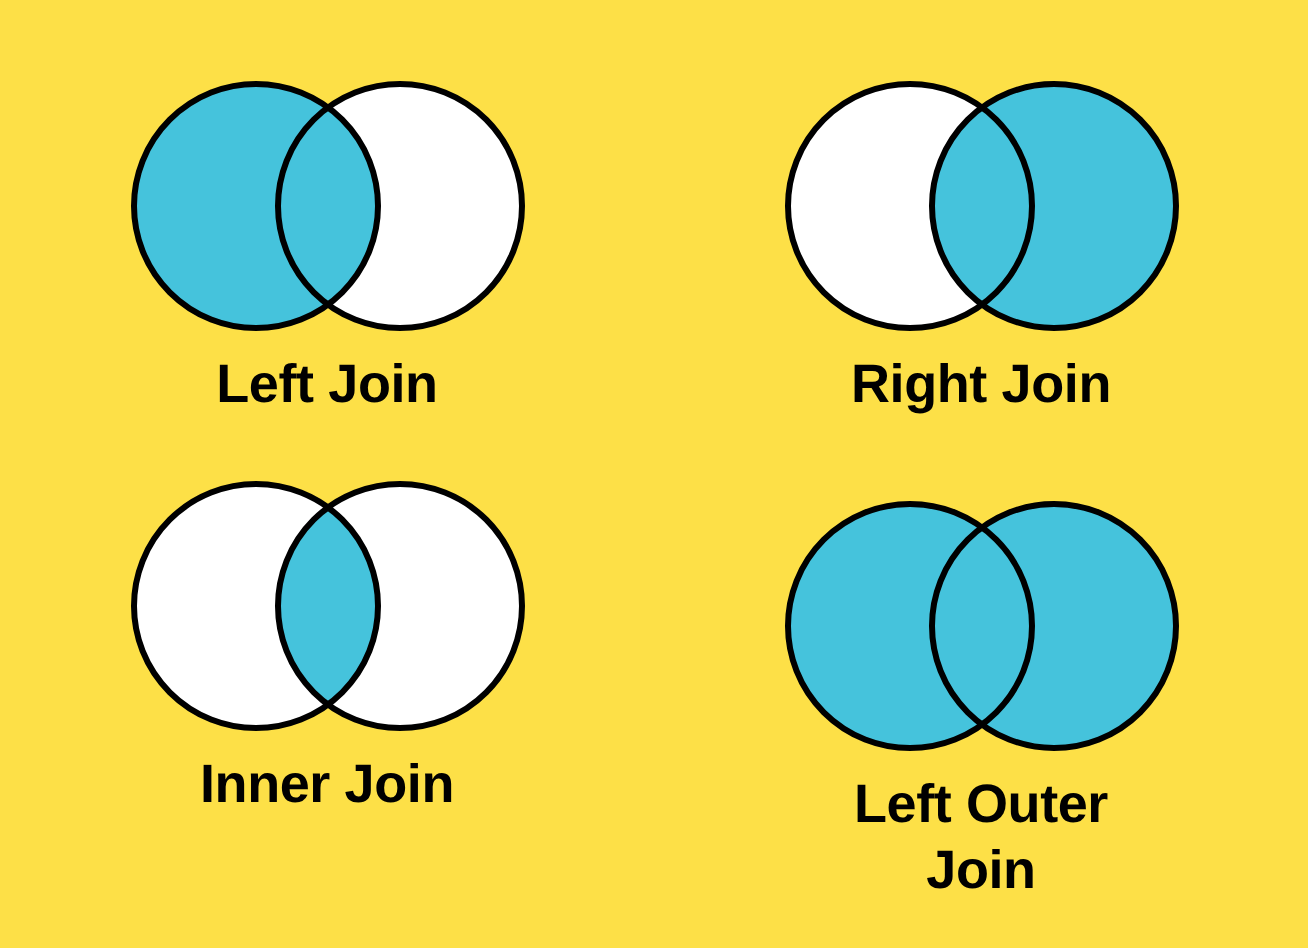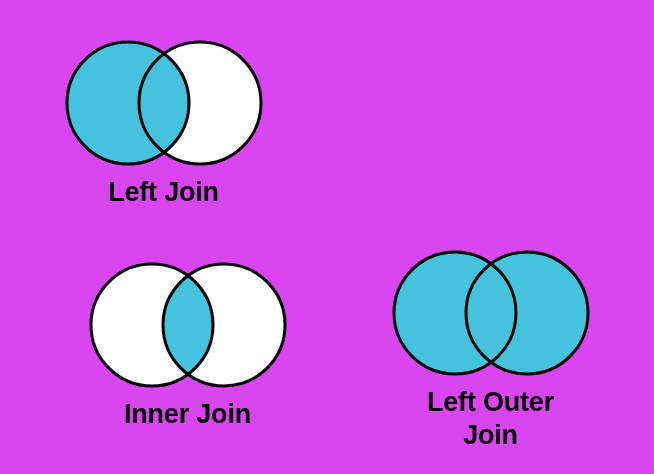--- a/index.html
+++ b/index.html
@@ -12,30 +12,30 @@
     height: 474px;
     position: relative;
     overflow: hidden;
     font-family: "Liberation Sans", sans-serif;
   }
   #board {
     position: absolute;
     left: 0; top: 0;
     width: 654px;
     height: 474px;
-    background: #d946ef;
+    background: #fde047;
   }
   .cell {
     position: absolute;
     width: 327px;
     height: 237px;
   }
   .cell-tl { left: 0px;   top: 0px; }
   .cell-tr { left: 327px; top: 0px; }
-  .cell-bl { left: 0px;   top: 222px; margin-left: 24px; }
+  .cell-bl { left: 0px;   top: 200px; }
   .cell-br { left: 327px; top: 210px; }
 
   .venn-wrap {
     position: absolute;
     left: 50%;
     transform: translateX(-50%);
     top: 37px;
     width: 200px;
     height: 133px;
   }
@@ -83,20 +83,43 @@
           <circle cx="64" cy="66" r="61" fill="#45c3dc" stroke="none"></circle>
         </g>
 
         <circle cx="64" cy="66" r="61" fill="none" stroke="#000000" stroke-width="3"></circle>
         <circle cx="136" cy="66" r="61" fill="none" stroke="#000000" stroke-width="3"></circle>
       </svg>
     </div>
     <div class="label">Left Join</div>
   </div>
 
+  <div class="cell cell-tr">
+    <div class="venn-wrap">
+      <svg class="venn-svg" viewBox="0 0 200 133" xmlns="http://www.w3.org/2000/svg">
+        <defs>
+          <clipPath id="clipL-rj">
+              <circle cx="64" cy="66" r="61"></circle>
+            </clipPath>
+        </defs>
+
+        <circle cx="136" cy="66" r="61" fill="#45c3dc" stroke="none"></circle>
+
+        <circle cx="64" cy="66" r="61" fill="#ffffff" stroke="none"></circle>
+
+        <g clip-path="url(#clipL-rj)">
+          <circle cx="136" cy="66" r="61" fill="#45c3dc" stroke="none"></circle>
+        </g>
+
+        <circle cx="64" cy="66" r="61" fill="none" stroke="#000000" stroke-width="3"></circle>
+        <circle cx="136" cy="66" r="61" fill="none" stroke="#000000" stroke-width="3"></circle>
+      </svg>
+    </div>
+    <div class="label">Right Join</div>
+  </div>
 
   <div class="cell cell-bl">
     <div class="venn-wrap">
       <svg class="venn-svg" viewBox="0 0 200 133" xmlns="http://www.w3.org/2000/svg">
         <defs>
           <clipPath id="clipL-ij">
               <circle cx="64" cy="66" r="61"></circle>
             </clipPath>
         </defs>
 

